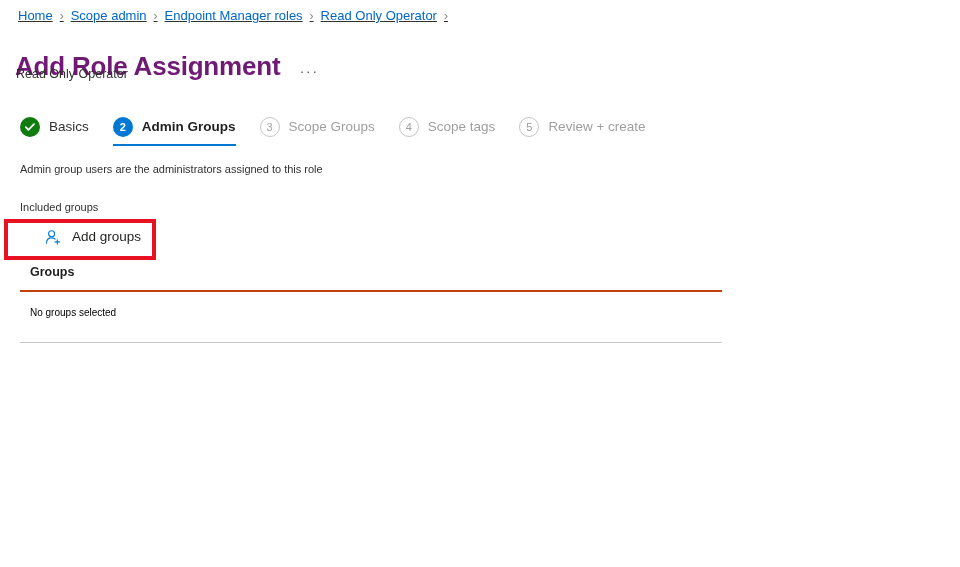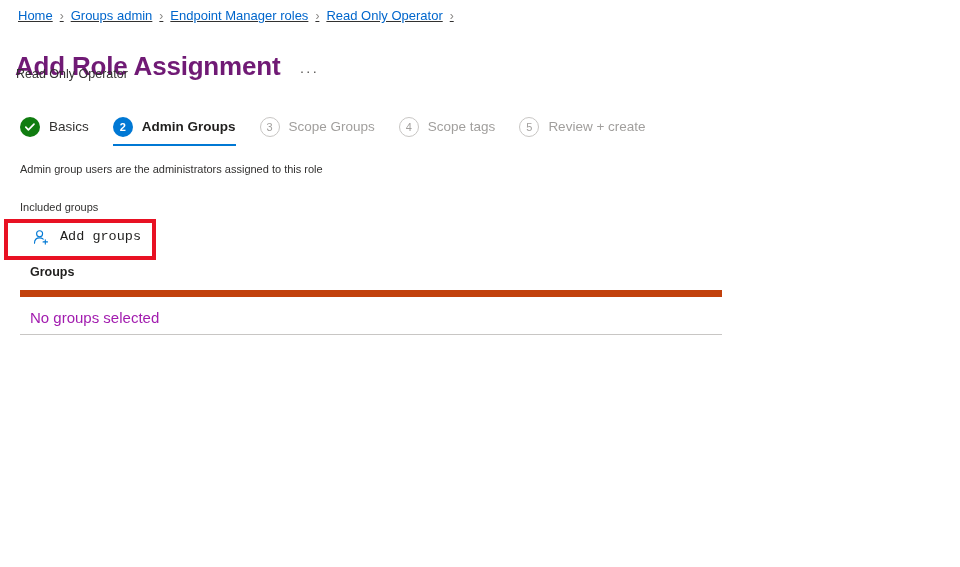--- a/index.html
+++ b/index.html
@@ -151,29 +151,29 @@
     position: absolute;
     left: 20px;
     top: 198px;
     font-size: 11px;
     color: #323130;
     line-height: 18px;
   }
 
   .add-groups-btn {
     position: absolute;
-    left: 32px;
+    left: 44px;
     top: 228px;
     display: flex;
     align-items: flex-start;
     cursor: pointer;
     background: transparent;
     border: none;
     padding: 0;
-    font-family: Liberation Mono, monospace;
+    font-family: Liberation Sans, sans-serif;
   }
   .add-groups-btn .icon-wrap {
     width: 18px;
     height: 18px;
     display: flex;
     align-items: center;
     justify-content: center;
     flex: 0 0 auto;
   }
   .add-groups-btn .btn-text {
@@ -200,38 +200,38 @@
     position: absolute;
     left: 20px;
     top: 264px;
     width: 702px;
   }
   .gt-header {
     font-size: 12.5px;
     font-weight: 600;
     color: #201f1e;
     padding: 0 0 9px 10px;
-    border-bottom: 7px solid #c2410c;
+    border-bottom: 2px solid #c2410c;
     line-height: 17px;
   }
   .gt-row {
-    font-size: 15px;
-    color: #a21caf;
-    padding: 12px 0 8px 10px;
+    font-size: 10px;
+    color: #000000;
+    padding: 12px 0 21px 10px;
     border-bottom: 1px solid #c8c6c4;
     line-height: 17px;
   }
 </style>
 </head>
 <body>
 
 <nav class="breadcrumb">
   <a class="crumb-link">Home</a>
   <span class="crumb-sep">›</span>
-  <a class="crumb-link">Groups admin</a>
+  <a class="crumb-link">Scope admin</a>
   <span class="crumb-sep">›</span>
   <a class="crumb-link">Endpoint Manager roles</a>
   <span class="crumb-sep">›</span>
   <a class="crumb-link">Read Only Operator</a>
   <span class="crumb-sep">›</span>
 </nav>
 
 <div class="title-row">
   <h1 class="page-title">Add Role Assignment</h1>
   <span class="ellipsis-btn">···</span>

